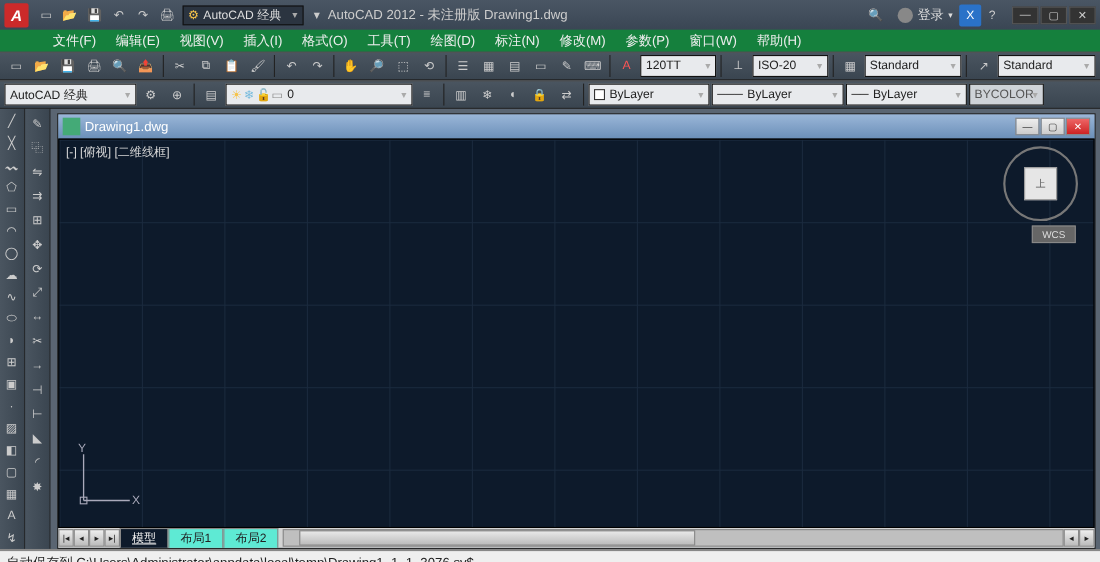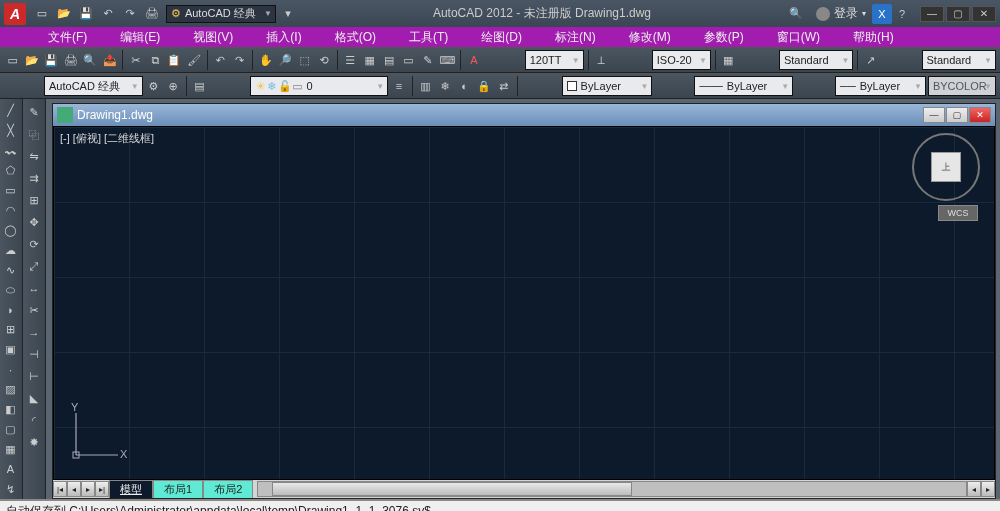--- a/index.html
+++ b/index.html
@@ -5,36 +5,36 @@
 * { margin: 0; padding: 0; box-sizing: border-box; font-family: "Microsoft YaHei", Arial, sans-serif; }
 body { width: 1000px; height: 511px; background: #3d4a57; overflow: hidden; font-size: 11px; color: #ddd; }
 
 
 .titlebar { height: 27px; background: linear-gradient(#4a5664,#3a4654); display: flex; align-items: center; padding: 0 4px; }
 .logo { width: 22px; height: 22px; background: #cc2a2a; border-radius: 2px; display: flex; align-items: center; justify-content: center; color: #fff; font-weight: bold; font-size: 14px; font-style: italic; }
 .qat { display: flex; gap: 2px; margin-left: 6px; align-items: center; }
 .qat-btn { width: 20px; height: 20px; display: flex; align-items: center; justify-content: center; cursor: pointer; color: #ccc; }
 .ws-select { height: 18px; background: #2b3440; border: 1px solid #111; color: #ddd; font-size: 11px; padding: 0 16px 0 4px; margin-left: 4px; position: relative; display: flex; align-items: center; min-width: 110px; }
 .ws-select::after { content: "▼"; position: absolute; right: 3px; font-size: 8px; color: #aaa; }
-.title-text { flex: 1; text-align: center; color: #ccc; font-size: 12px; }
+.title-text { flex: 1; color: #ccc; font-size: 12px; }
 .searchbox { width: 150px; height: 18px; background: #e8e8e8; border: 1px solid #222; color: #888; font-size: 11px; font-style: italic; padding: 0 4px; display: flex; align-items: center; }
 .win-controls { display: flex; gap: 2px; margin-left: 8px; }
 .win-btn { width: 24px; height: 16px; background: #333; border: 1px solid #555; color: #ccc; display: flex; align-items: center; justify-content: center; font-size: 10px; cursor: pointer; }
 
 
-.menubar { height: 20px; background: #a21caf; display: flex; padding: 0 40px; align-items: center; gap: 17px; }
+.menubar { height: 20px; background: #15803d; display: flex; padding: 0 40px; align-items: center; gap: 2px; }
 .menu-item { padding: 2px 8px; color: #eee; font-size: 12px; cursor: pointer; }
 
 
 .toolbar-row { height: 26px; background: linear-gradient(#4a5560,#3a4550); border-top: 1px solid #555; border-bottom: 1px solid #222; display: flex; align-items: center; padding: 0 4px; gap: 2px; }
 .tb-btn { width: 22px; height: 22px; display: flex; align-items: center; justify-content: center; cursor: pointer; color: #ccc; border: 1px solid transparent; }
 .tb-sep { width: 1px; height: 20px; background: #222; margin: 0 2px; }
 .tb-drop { height: 20px; background: #2b3440; border: 1px solid #111; color: #ddd; font-size: 11px; padding: 0 16px 0 4px; position: relative; display: flex; align-items: center; }
 .tb-drop::after { content: "▼"; position: absolute; right: 3px; font-size: 8px; color: #aaa; }
-.tb-drop-lt { background: #e8eaed; color: #222; margin-left: 40px; }
+.tb-drop-lt { background: #e8eaed; color: #222; }
 
 
 .main { display: flex; height: 400px; }
 .tool-col { width: 23px; background: linear-gradient(90deg,#4a5560,#3a4550); border-right: 1px solid #222; display: flex; flex-direction: column; padding-top: 2px; }
 .tool-col .tb-btn { width: 21px; height: 20px; }
 .tool-col2 { width: 23px; background: linear-gradient(90deg,#4a5560,#3a4550); border-right: 1px solid #222; display: flex; flex-direction: column; padding-top: 2px; }
 
 
 .canvas-area { flex: 1; background: #5a6572; padding: 4px 4px 0 6px; display: flex; flex-direction: column; }
 .doc-win { flex: 1; display: flex; flex-direction: column; border: 1px solid #222; }

